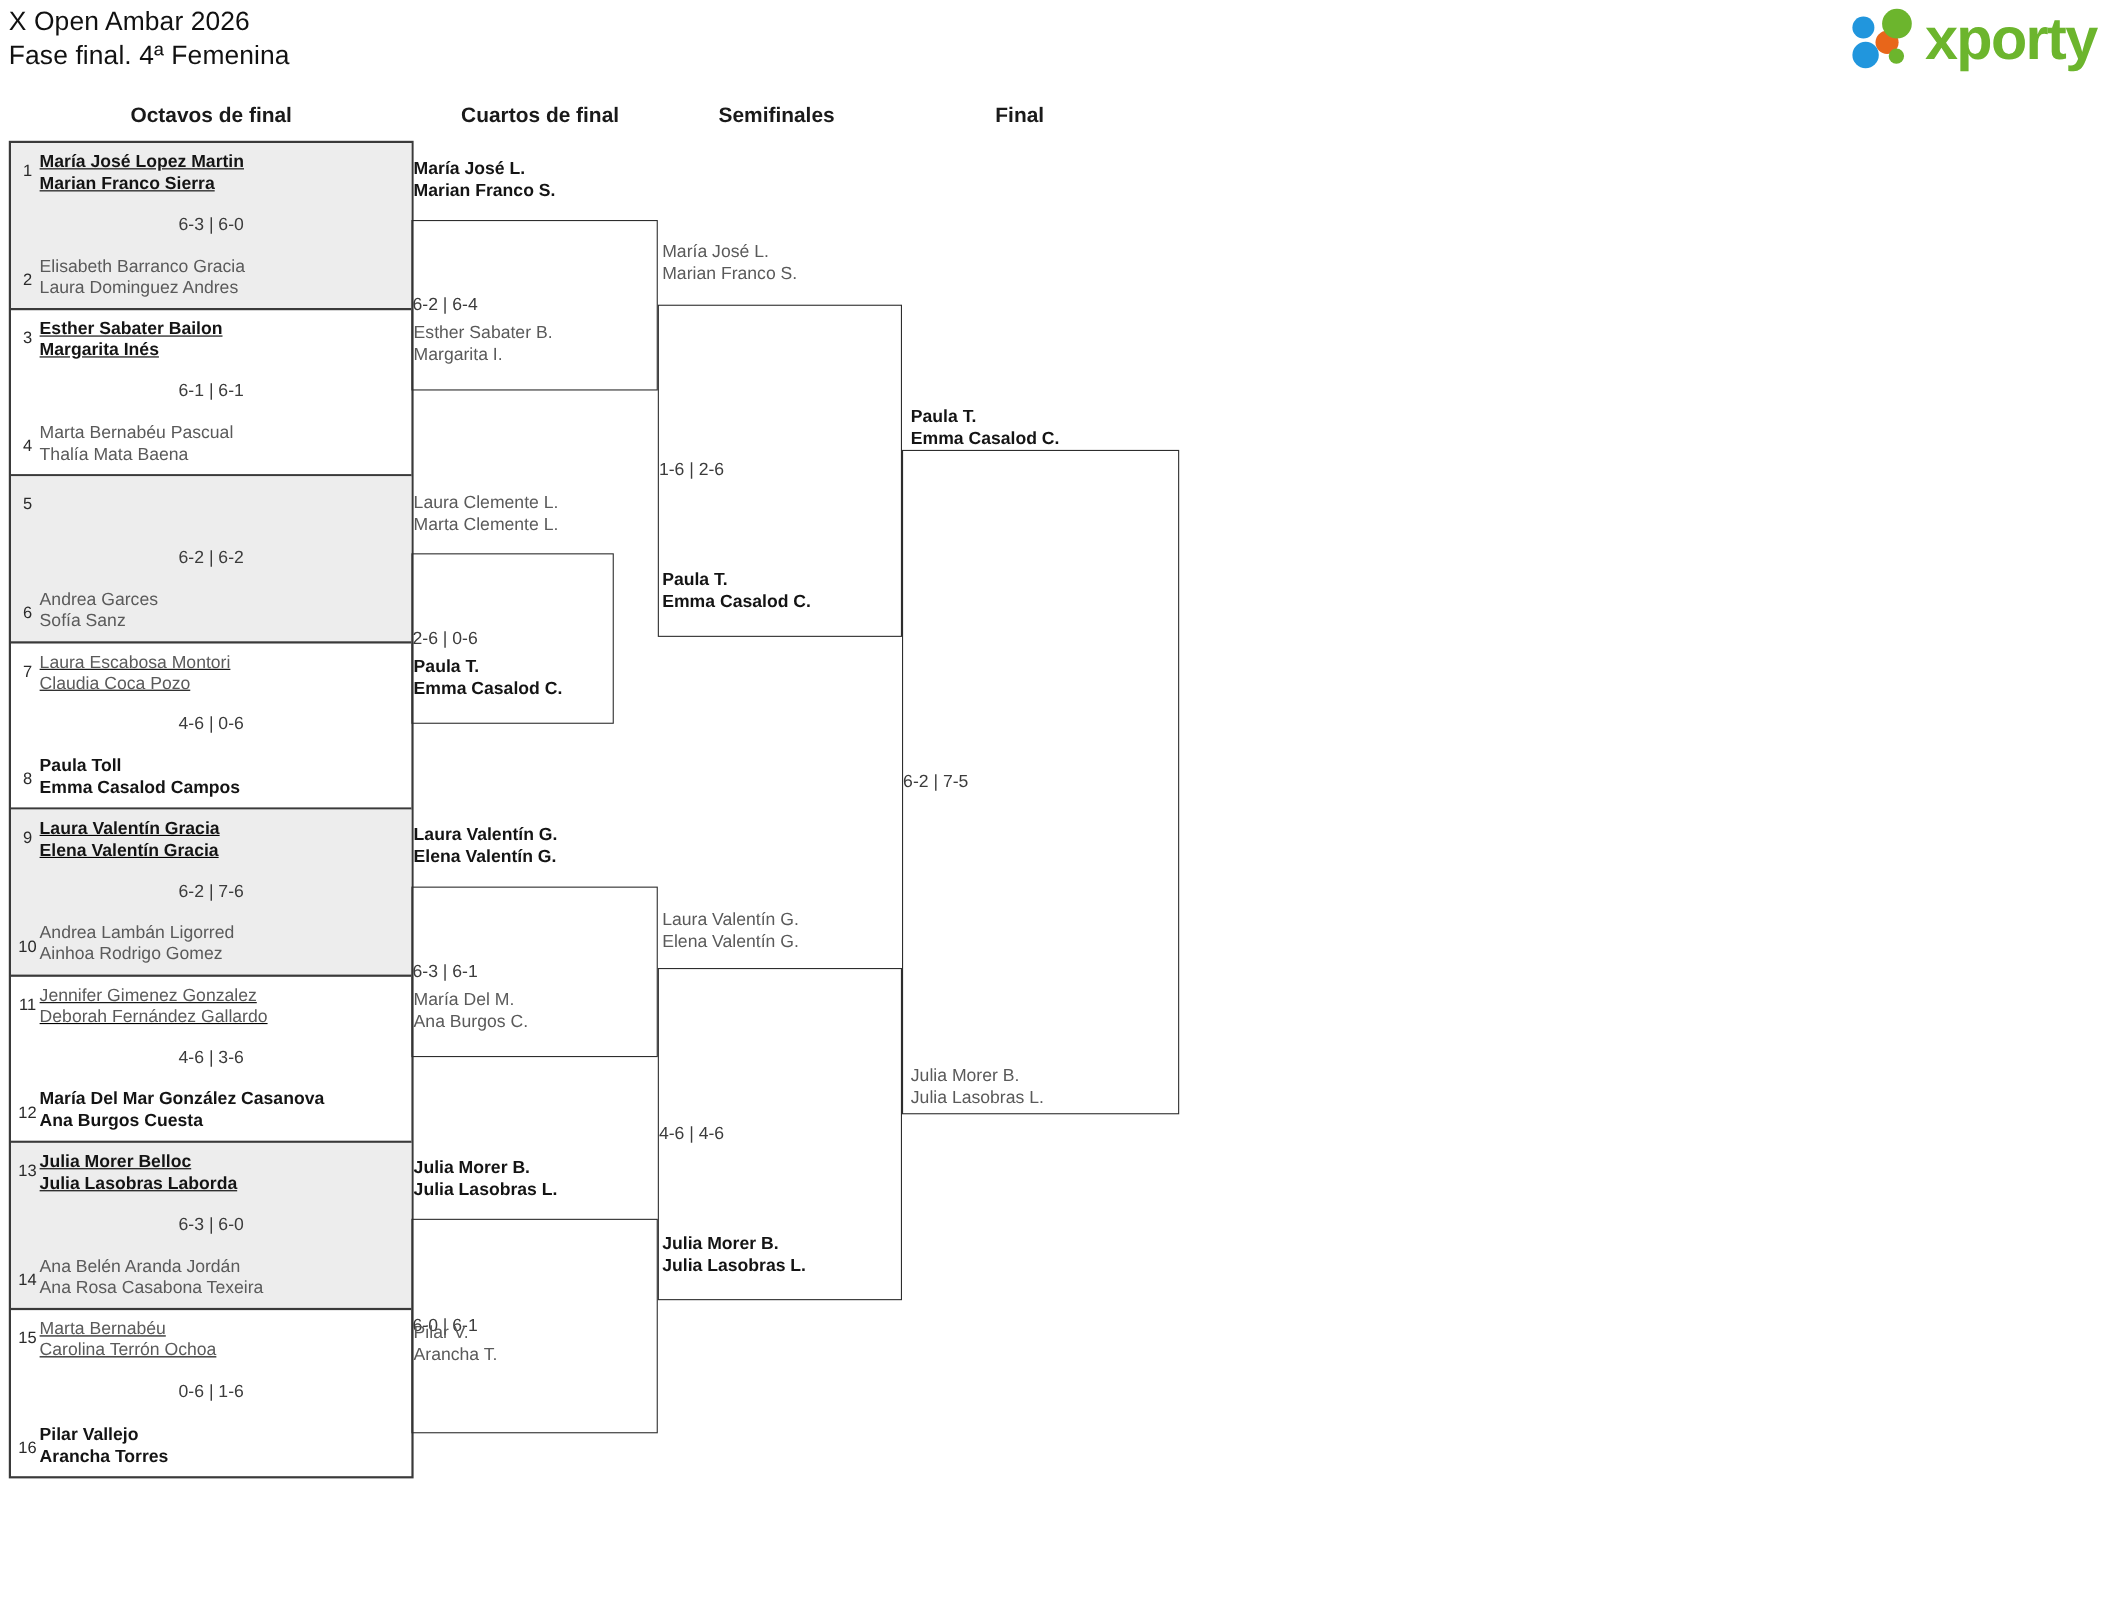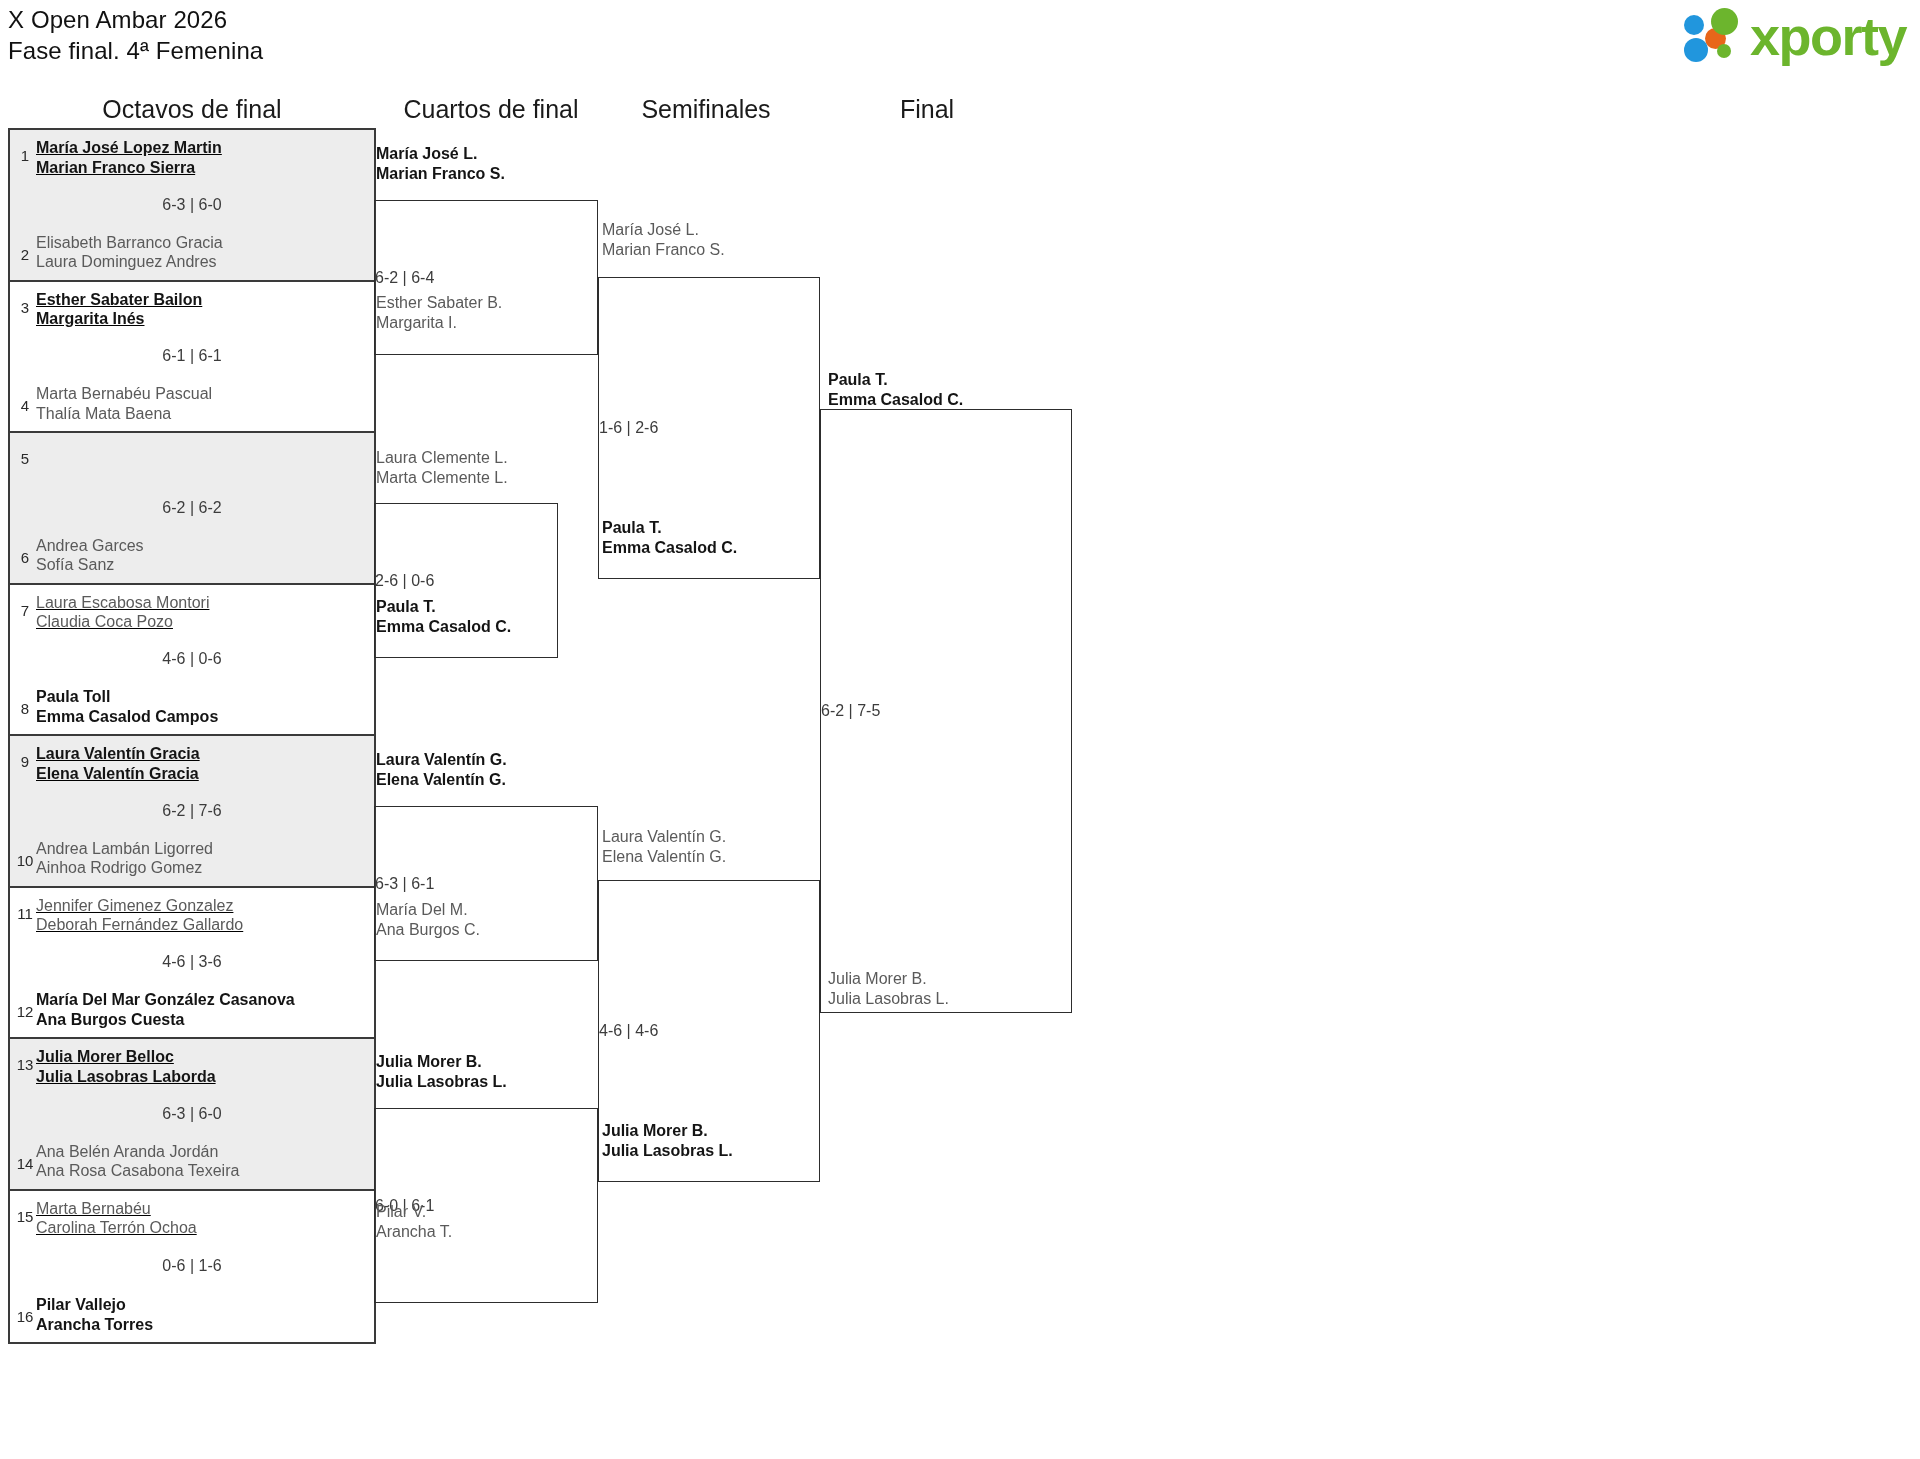--- a/index.html
+++ b/index.html
@@ -27,21 +27,21 @@
   .d4 { width: 24px; height: 24px; left: 0;   top: 31px; background: #2196dd; }
   .d5 { width: 14px; height: 14px; left: 33px;top: 37px; background: #6cb52d; }
   .logo-word {
     font-size: 54px; font-weight: 700; color: #6cb52d;
     letter-spacing: -1.5px; line-height: 54px; position: relative; top: 2px;
   }
 
   
   .round-head {
     position: absolute; top: 95px;
-    font-size: 25px; color: #1a1a1a; font-weight: 400;
+    font-size: 19px; color: #1a1a1a; font-weight: 700;
     text-align: center; white-space: nowrap;
   }
 
   
   .r1 { position: absolute; left: 8px; top: 128px; width: 368px; border: 2px solid #3a3a3a; }
   .r1-match { position: relative; height: 151.5px; border-bottom: 2px solid #3a3a3a; }
   .r1-match:last-child { border-bottom: none; }
   .r1-match.shade { background: #ededed; }
 
   .seed {

